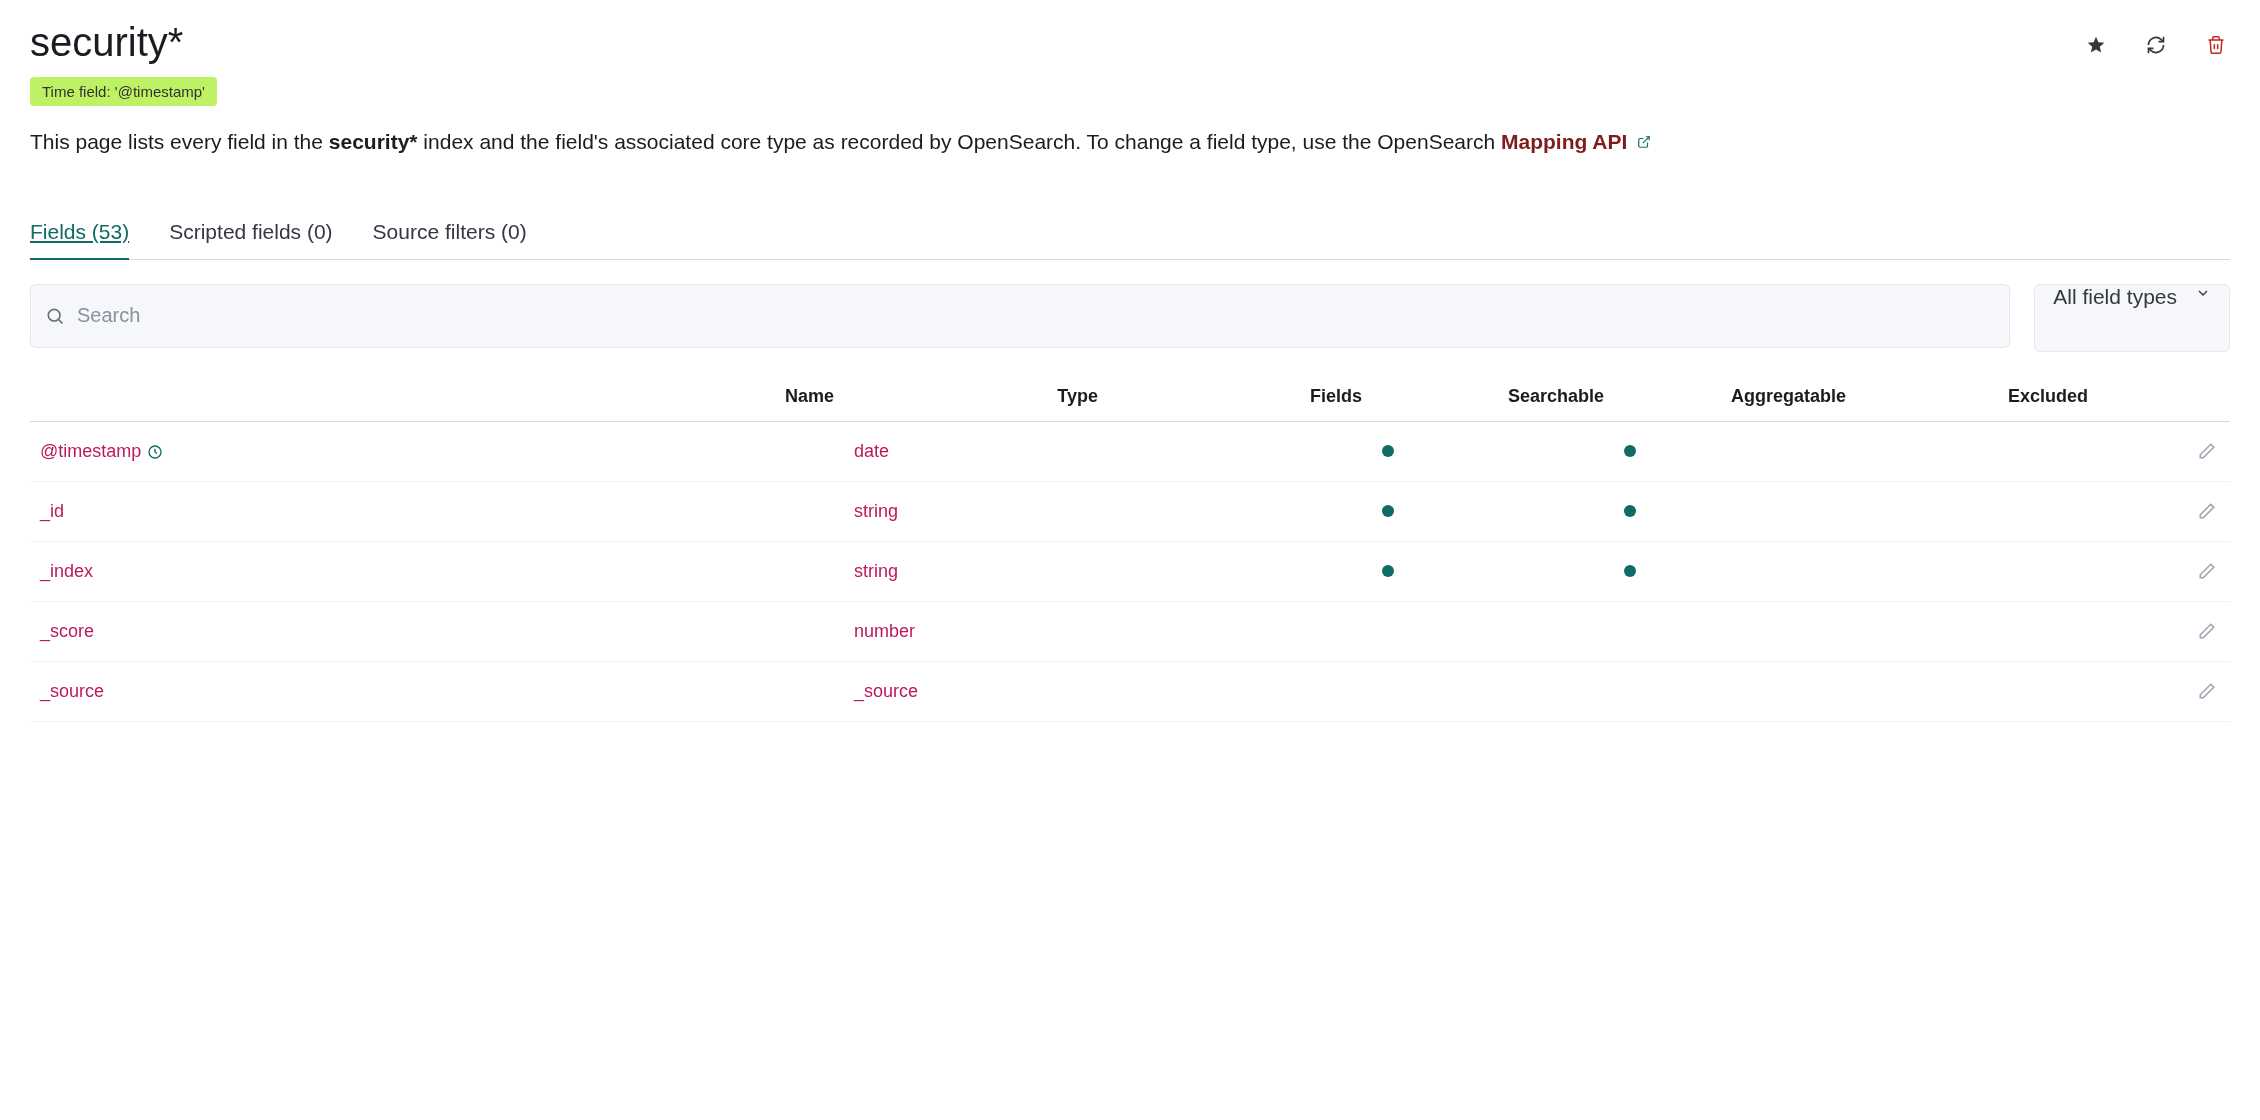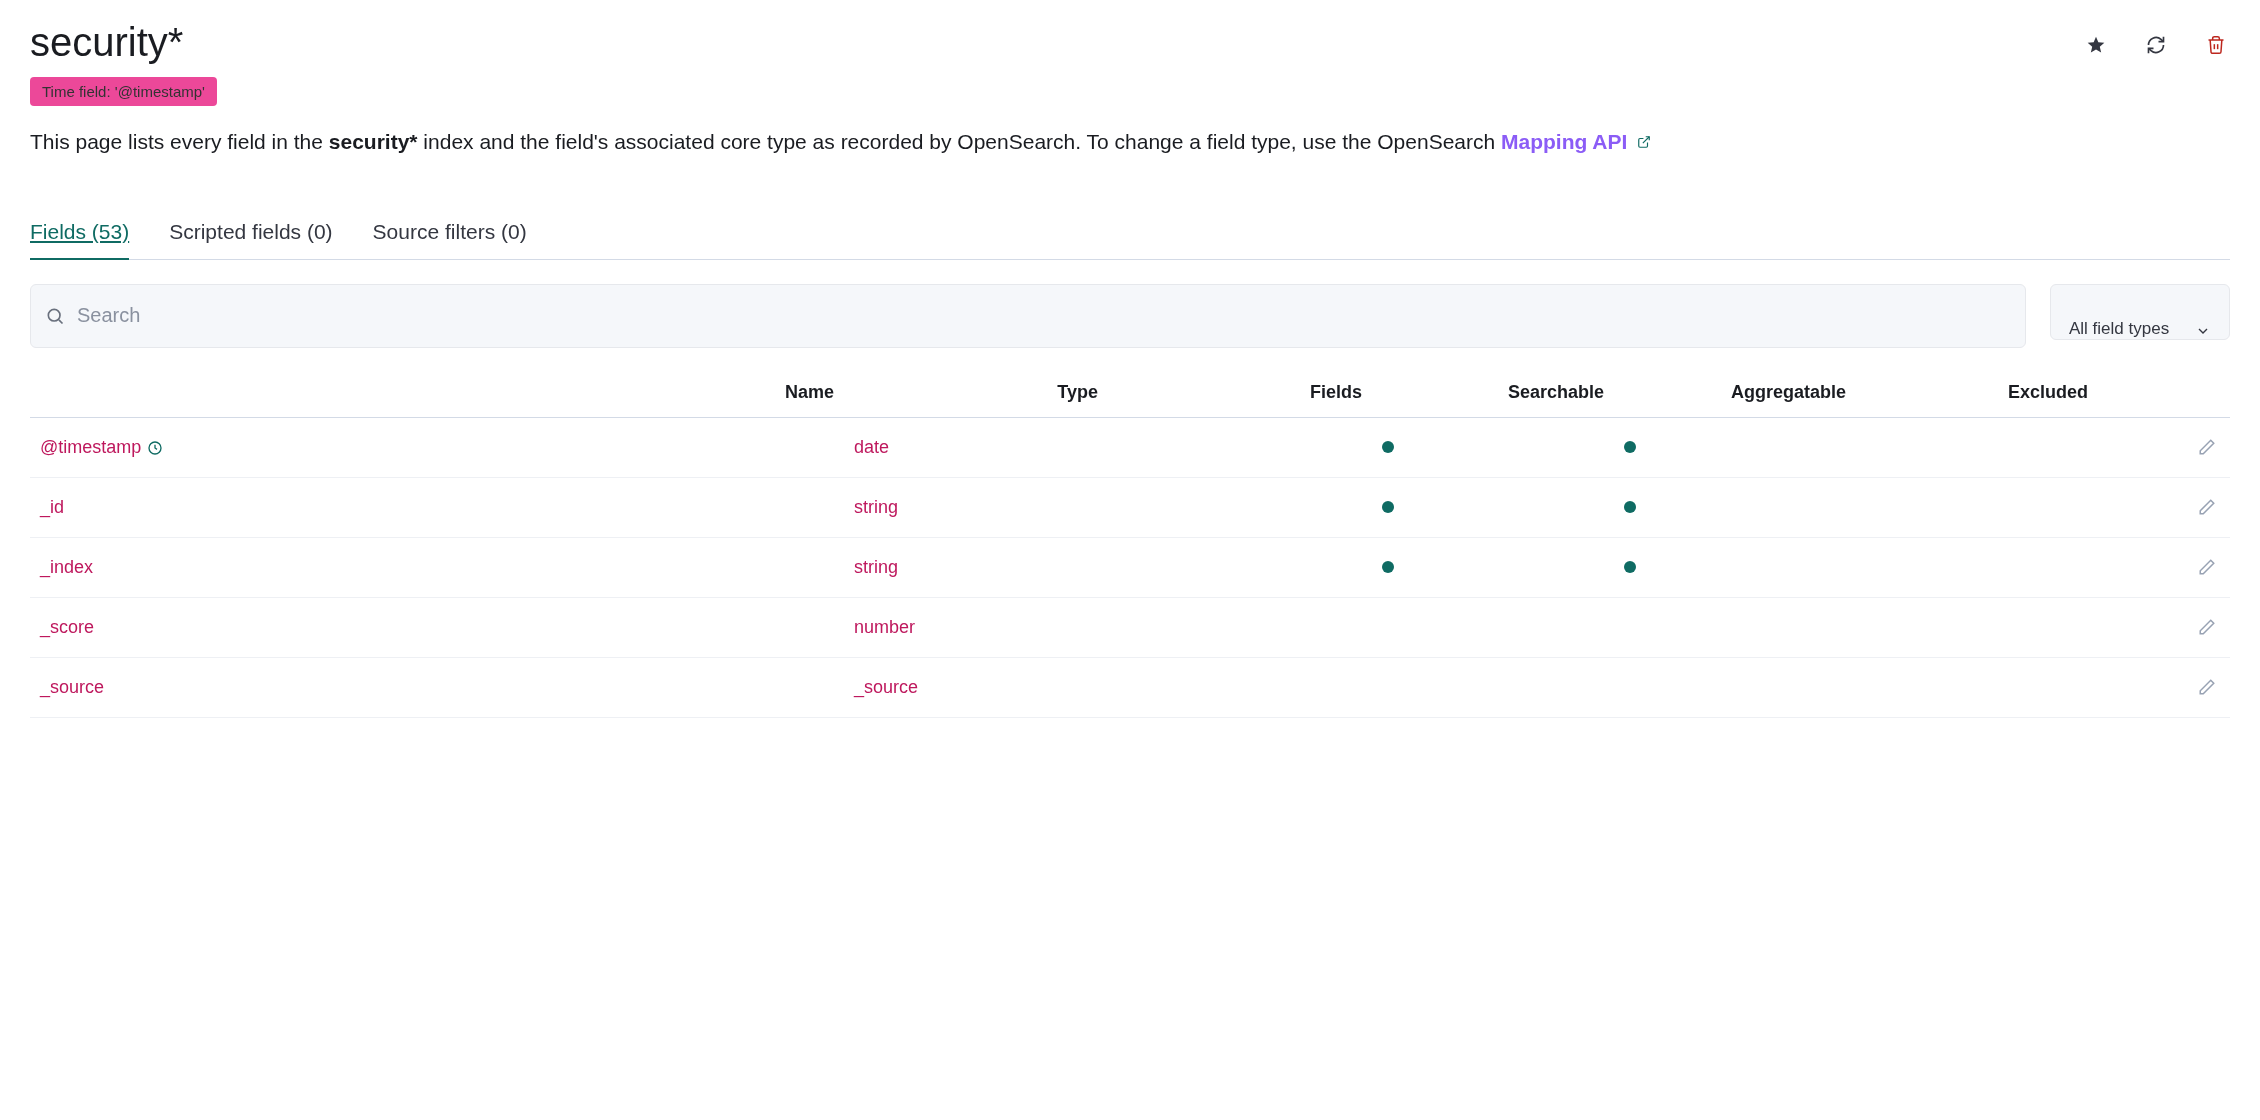--- a/index.html
+++ b/index.html
@@ -32,37 +32,37 @@
     background: none;
     border: none;
     cursor: pointer;
     padding: 4px;
     display: inline-flex;
     align-items: center;
     justify-content: center;
   }
   .badge {
     display: inline-block;
-    background: #ec4899;
+    background: #bef264;
     color: #333;
     font-size: 15px;
     padding: 6px 12px;
     border-radius: 4px;
     margin-bottom: 20px;
   }
   .description {
     font-size: 21px;
     line-height: 1.55;
     color: #1a1c21;
     margin: 0 0 50px 0;
     max-width: 100%;
   }
   .description b { font-weight: 700; }
   .link {
-    color: #8b5cf6;
+    color: #7f1d1d;
     font-weight: 600;
     text-decoration: none;
   }
   .ext-icon { vertical-align: baseline; margin-left: 4px; }
   .tabs {
     display: flex;
     gap: 40px;
     border-bottom: 1px solid #d3dae6;
     margin-bottom: 24px;
   }
@@ -100,29 +100,29 @@
     border: none;
     background: transparent;
     font-size: 20px;
     color: #69707d;
     outline: none;
     margin-left: 10px;
   }
   .search-box input::placeholder { color: #8a919f; }
   .select-box {
     display: flex;
-    align-items: flex-end;
+    align-items: flex-start;
     justify-content: space-between;
     background: #f5f7fa;
     border: 1px solid #e6e8ec;
     border-radius: 6px;
     padding: 0 18px;
-    height: 56px;
+    height: 68px;
     min-width: 180px;
-    font-size: 17px;
+    font-size: 21px;
     color: #343741;
     cursor: pointer;
     gap: 18px;
   }
   table {
     width: 100%;
     border-collapse: collapse;
   }
   th {
     text-align: right;

